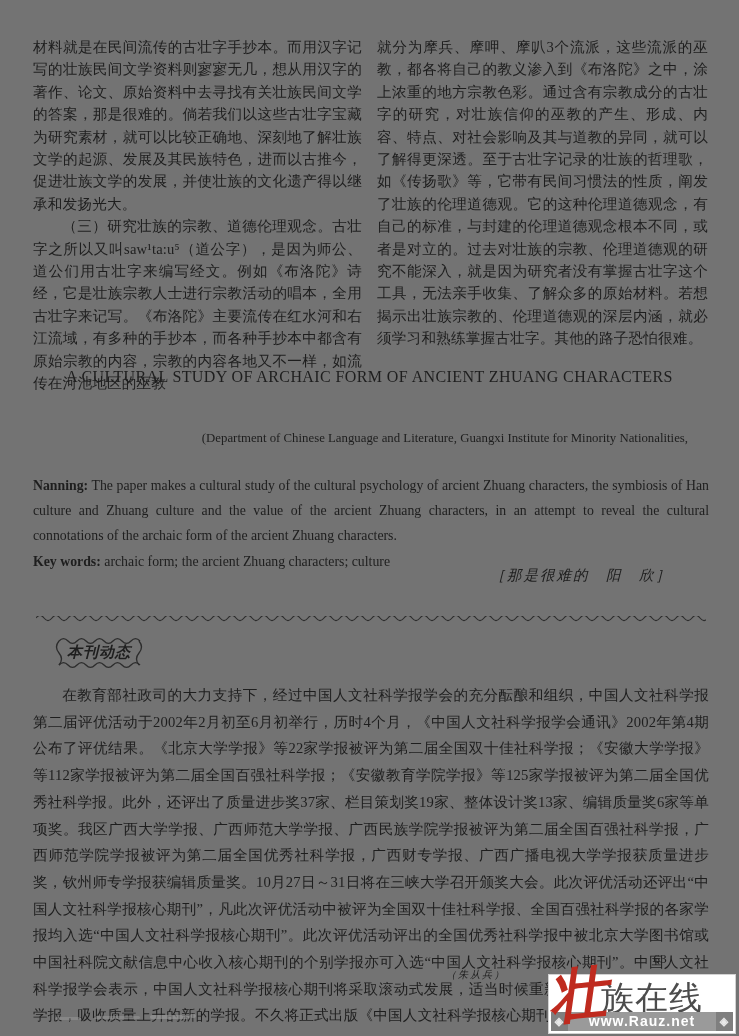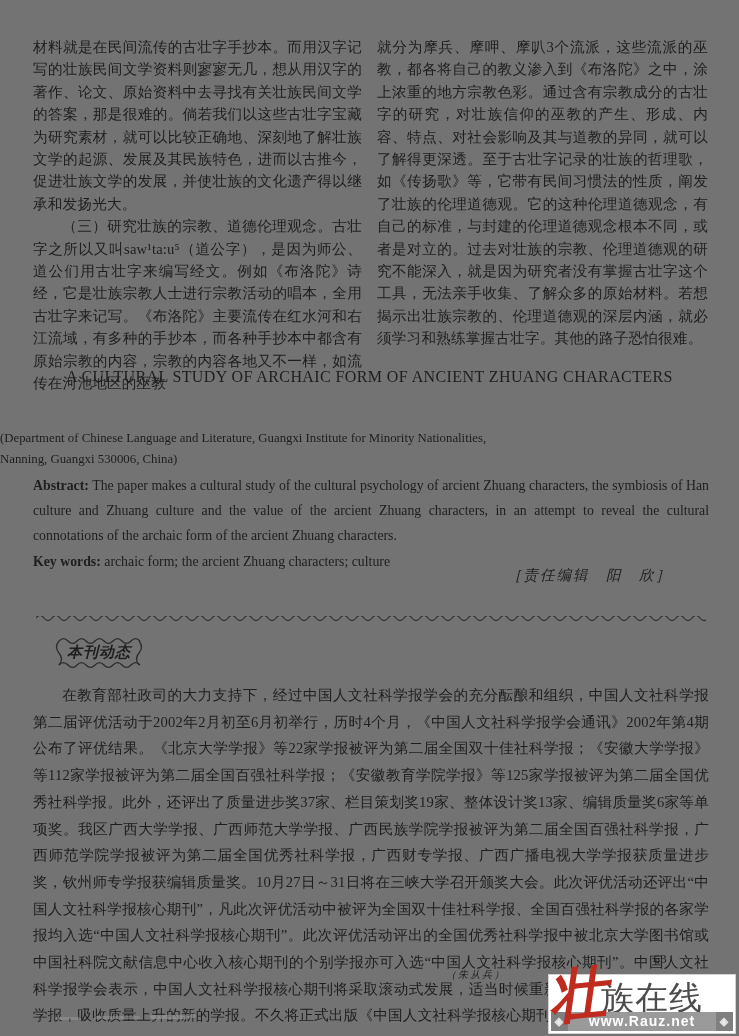--- a/index.html
+++ b/index.html
@@ -14,21 +14,21 @@
   .col-left{left:33px; width:329px;}
   .col-right{left:377px; width:331px;font-family:Liberation Serif, serif;}
   .col p{margin:0;}
   .indent{text-indent:2em;}
 
   
   .eng-title{position:absolute; left:0; top:368px; width:739px; text-align:center;
              font-size:16px; letter-spacing:0.4px;}
   .author{position:absolute; left:0; top:400px; width:739px; text-align:center;
           font-weight:bold; font-size:13.5px; letter-spacing:0.8px;}
-  .affil{position:absolute; left:0; top:428px; width:688px; text-align:left;
+  .affil{position:absolute; left:0; top:428px; width:688px; text-align:right;
          font-size:12.8px; line-height:21px;}
 
   .abstract{position:absolute; left:33px; top:473px; width:676px;
             font-size:13.8px; line-height:25.2px; text-align:justify;}
   .abstract .lbl{font-weight:bold;}
   .abstract p{margin:0;}
 
   .editor-note{position:absolute; left:0; top:566px; width:672px; text-align:right;
                font-style:italic; font-size:14.5px; letter-spacing:2px;}
 
@@ -83,29 +83,28 @@
     <p>材料就是在民间流传的古壮字手抄本。而用汉字记写的壮族民间文学资料则寥寥无几，想从用汉字的著作、论文、原始资料中去寻找有关壮族民间文学的答案，那是很难的。倘若我们以这些古壮字宝藏为研究素材，就可以比较正确地、深刻地了解壮族文学的起源、发展及其民族特色，进而以古推今，促进壮族文学的发展，并使壮族的文化遗产得以继承和发扬光大。</p>
     <p class="indent">（三）研究壮族的宗教、道德伦理观念。古壮字之所以又叫saw¹ta:u⁵（道公字），是因为师公、道公们用古壮字来编写经文。例如《布洛陀》诗经，它是壮族宗教人士进行宗教活动的唱本，全用古壮字来记写。《布洛陀》主要流传在红水河和右江流域，有多种的手抄本，而各种手抄本中都含有原始宗教的内容，宗教的内容各地又不一样，如流传在河池地区的巫教</p>
   </div>
   <div class="col col-right">
     <p>就分为摩兵、摩呷、摩叭3个流派，这些流派的巫教，都各将自己的教义渗入到《布洛陀》之中，涂上浓重的地方宗教色彩。通过含有宗教成分的古壮字的研究，对壮族信仰的巫教的产生、形成、内容、特点、对社会影响及其与道教的异同，就可以了解得更深透。至于古壮字记录的壮族的哲理歌，如《传扬歌》等，它带有民间习惯法的性质，阐发了壮族的伦理道德观。它的这种伦理道德观念，有自己的标准，与封建的伦理道德观念根本不同，或者是对立的。过去对壮族的宗教、伦理道德观的研究不能深入，就是因为研究者没有掌握古壮字这个工具，无法亲手收集、了解众多的原始材料。若想揭示出壮族宗教的、伦理道德观的深层内涵，就必须学习和熟练掌握古壮字。其他的路子恐怕很难。</p>
   </div>
 
   <div class="eng-title">A CULTURAL STUDY OF ARCHAIC FORM OF ANCIENT ZHUANG CHARACTERS</div>
   <div class="affil">
     <div>(Department of Chinese Language and Literature, Guangxi Institute for Minority Nationalities,</div>
-    <div>Nanning, Guangxi 530006, China)</div>
   </div>
 
   <div class="abstract">
-    <p><span class="lbl">Abstract:</span><span> The paper makes a cultural study of the cultural psychology of arcient Zhuang characters, the symbiosis of Han culture and Zhuang culture and the value of the arcient Zhuang characters, in an attempt to reveal the cultural connotations of the archaic form of the arcient Zhuang characters.</span></p>
+    <p><span class="lbl">Nanning:</span><span> The paper makes a cultural study of the cultural psychology of arcient Zhuang characters, the symbiosis of Han culture and Zhuang culture and the value of the arcient Zhuang characters, in an attempt to reveal the cultural connotations of the archaic form of the arcient Zhuang characters.</span></p>
     <p><span class="lbl">Key words:</span><span> archaic form; the arcient Zhuang characters; culture</span></p>
   </div>
 
-  <div class="editor-note">［责任编辑　阳　欣］</div>
+  <div class="editor-note">［那是很难的　阳　欣］</div>
 
   <svg class="divider" width="670" height="10">
     <path transform="translate(0,2)" fill="none" stroke="#2c2c2c" stroke-width="1.1" d="M0 0 q 4 -5.2 8 0 q 4 5.2 8 0 q 4 -5.2 8 0 q 4 5.2 8 0 q 4 -5.2 8 0 q 4 5.2 8 0 q 4 -5.2 8 0 q 4 5.2 8 0 q 4 -5.2 8 0 q 4 5.2 8 0 q 4 -5.2 8 0 q 4 5.2 8 0 q 4 -5.2 8 0 q 4 5.2 8 0 q 4 -5.2 8 0 q 4 5.2 8 0 q 4 -5.2 8 0 q 4 5.2 8 0 q 4 -5.2 8 0 q 4 5.2 8 0 q 4 -5.2 8 0 q 4 5.2 8 0 q 4 -5.2 8 0 q 4 5.2 8 0 q 4 -5.2 8 0 q 4 5.2 8 0 q 4 -5.2 8 0 q 4 5.2 8 0 q 4 -5.2 8 0 q 4 5.2 8 0 q 4 -5.2 8 0 q 4 5.2 8 0 q 4 -5.2 8 0 q 4 5.2 8 0 q 4 -5.2 8 0 q 4 5.2 8 0 q 4 -5.2 8 0 q 4 5.2 8 0 q 4 -5.2 8 0 q 4 5.2 8 0 q 4 -5.2 8 0 q 4 5.2 8 0 q 4 -5.2 8 0 q 4 5.2 8 0 q 4 -5.2 8 0 q 4 5.2 8 0 q 4 -5.2 8 0 q 4 5.2 8 0 q 4 -5.2 8 0 q 4 5.2 8 0 q 4 -5.2 8 0 q 4 5.2 8 0 q 4 -5.2 8 0 q 4 5.2 8 0 q 4 -5.2 8 0 q 4 5.2 8 0 q 4 -5.2 8 0 q 4 5.2 8 0 q 4 -5.2 8 0 q 4 5.2 8 0 q 4 -5.2 8 0 q 4 5.2 8 0 q 4 -5.2 8 0 q 4 5.2 8 0 q 4 -5.2 8 0 q 4 5.2 8 0 q 4 -5.2 8 0 q 4 5.2 8 0 q 4 -5.2 8 0 q 4 5.2 8 0 q 4 -5.2 8 0 q 4 5.2 8 0 q 4 -5.2 8 0 q 4 5.2 8 0 q 4 -5.2 8 0 q 4 5.2 8 0 q 4 -5.2 8 0 q 4 5.2 8 0 q 4 -5.2 8 0 q 4 5.2 8 0 q 4 -5.2 8 0 q 4 5.2 8 0 q 4 -5.2 8 0 q 4 5.2 8 0"></path>
   </svg>
 
   <div class="news-box">
     <svg width="92" height="34">
       <path transform="translate(6,5)" fill="none" stroke="#2c2c2c" stroke-width="1.3" d="M0 0 q 4.5 -4.8 9 0 q 4.5 4.8 9 0 q 4.5 -4.8 9 0 q 4.5 4.8 9 0 q 4.5 -4.8 9 0 q 4.5 4.8 9 0 q 4.5 -4.8 9 0 q 4.5 4.8 9 0 q 4.5 -4.8 9 0"></path>
       <path transform="translate(6,29)" fill="none" stroke="#2c2c2c" stroke-width="1.3" d="M0 0 q 4.5 -4.8 9 0 q 4.5 4.8 9 0 q 4.5 -4.8 9 0 q 4.5 4.8 9 0 q 4.5 -4.8 9 0 q 4.5 4.8 9 0 q 4.5 -4.8 9 0 q 4.5 4.8 9 0 q 4.5 -4.8 9 0"></path>
       <path d="M6 5 q -5 6 0 12 q 5 6 0 12" fill="none" stroke="#2c2c2c" stroke-width="1.3"></path>

